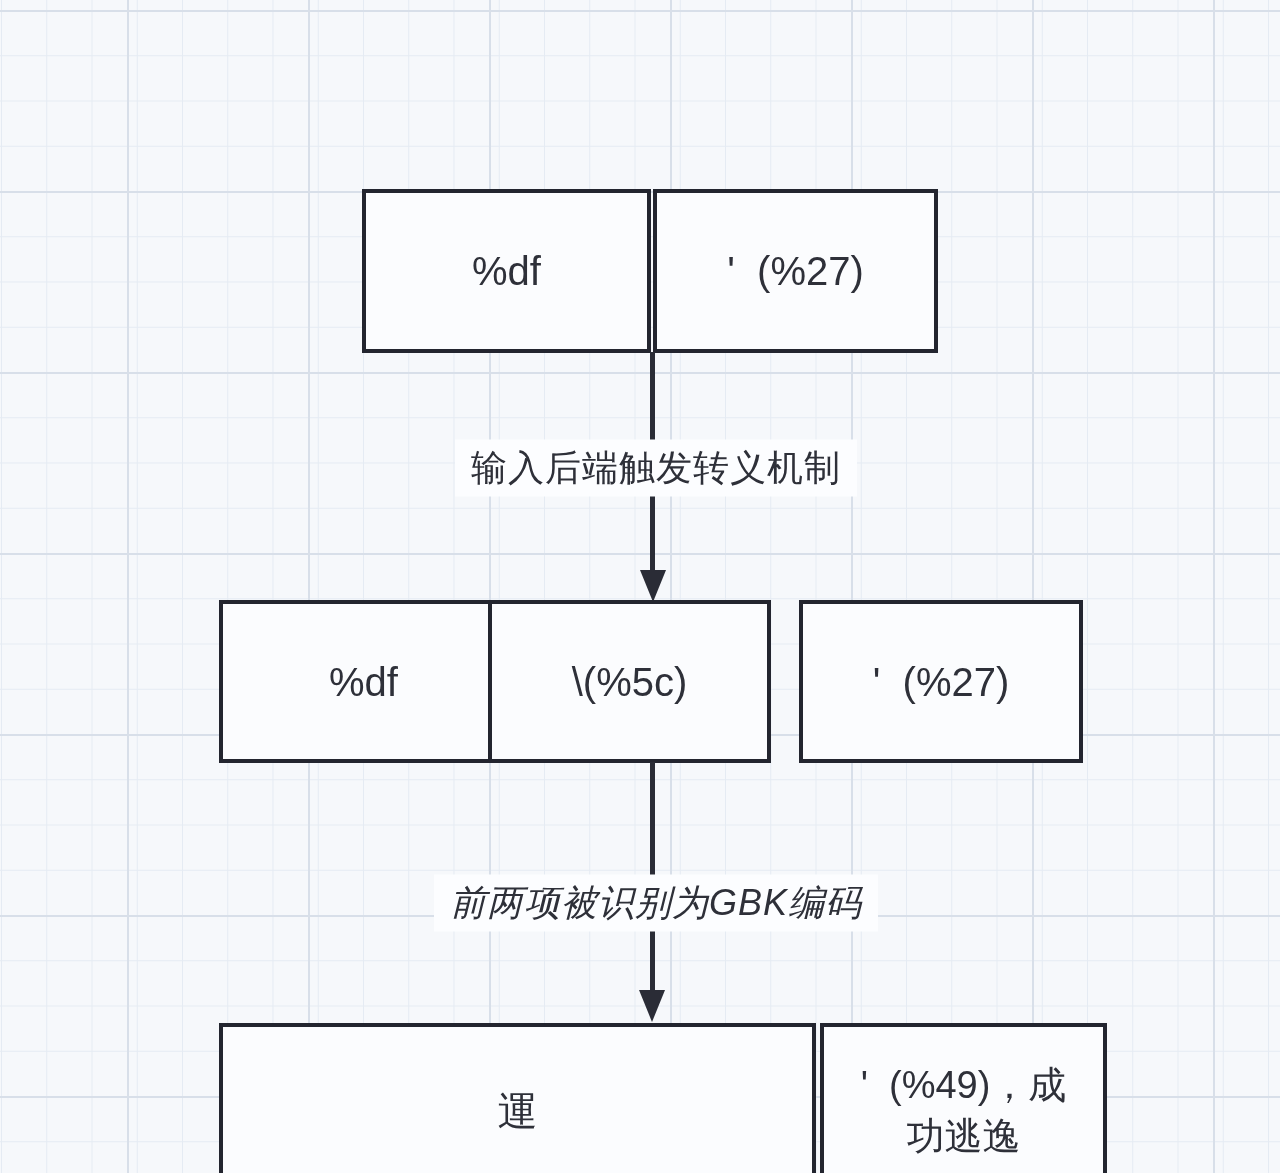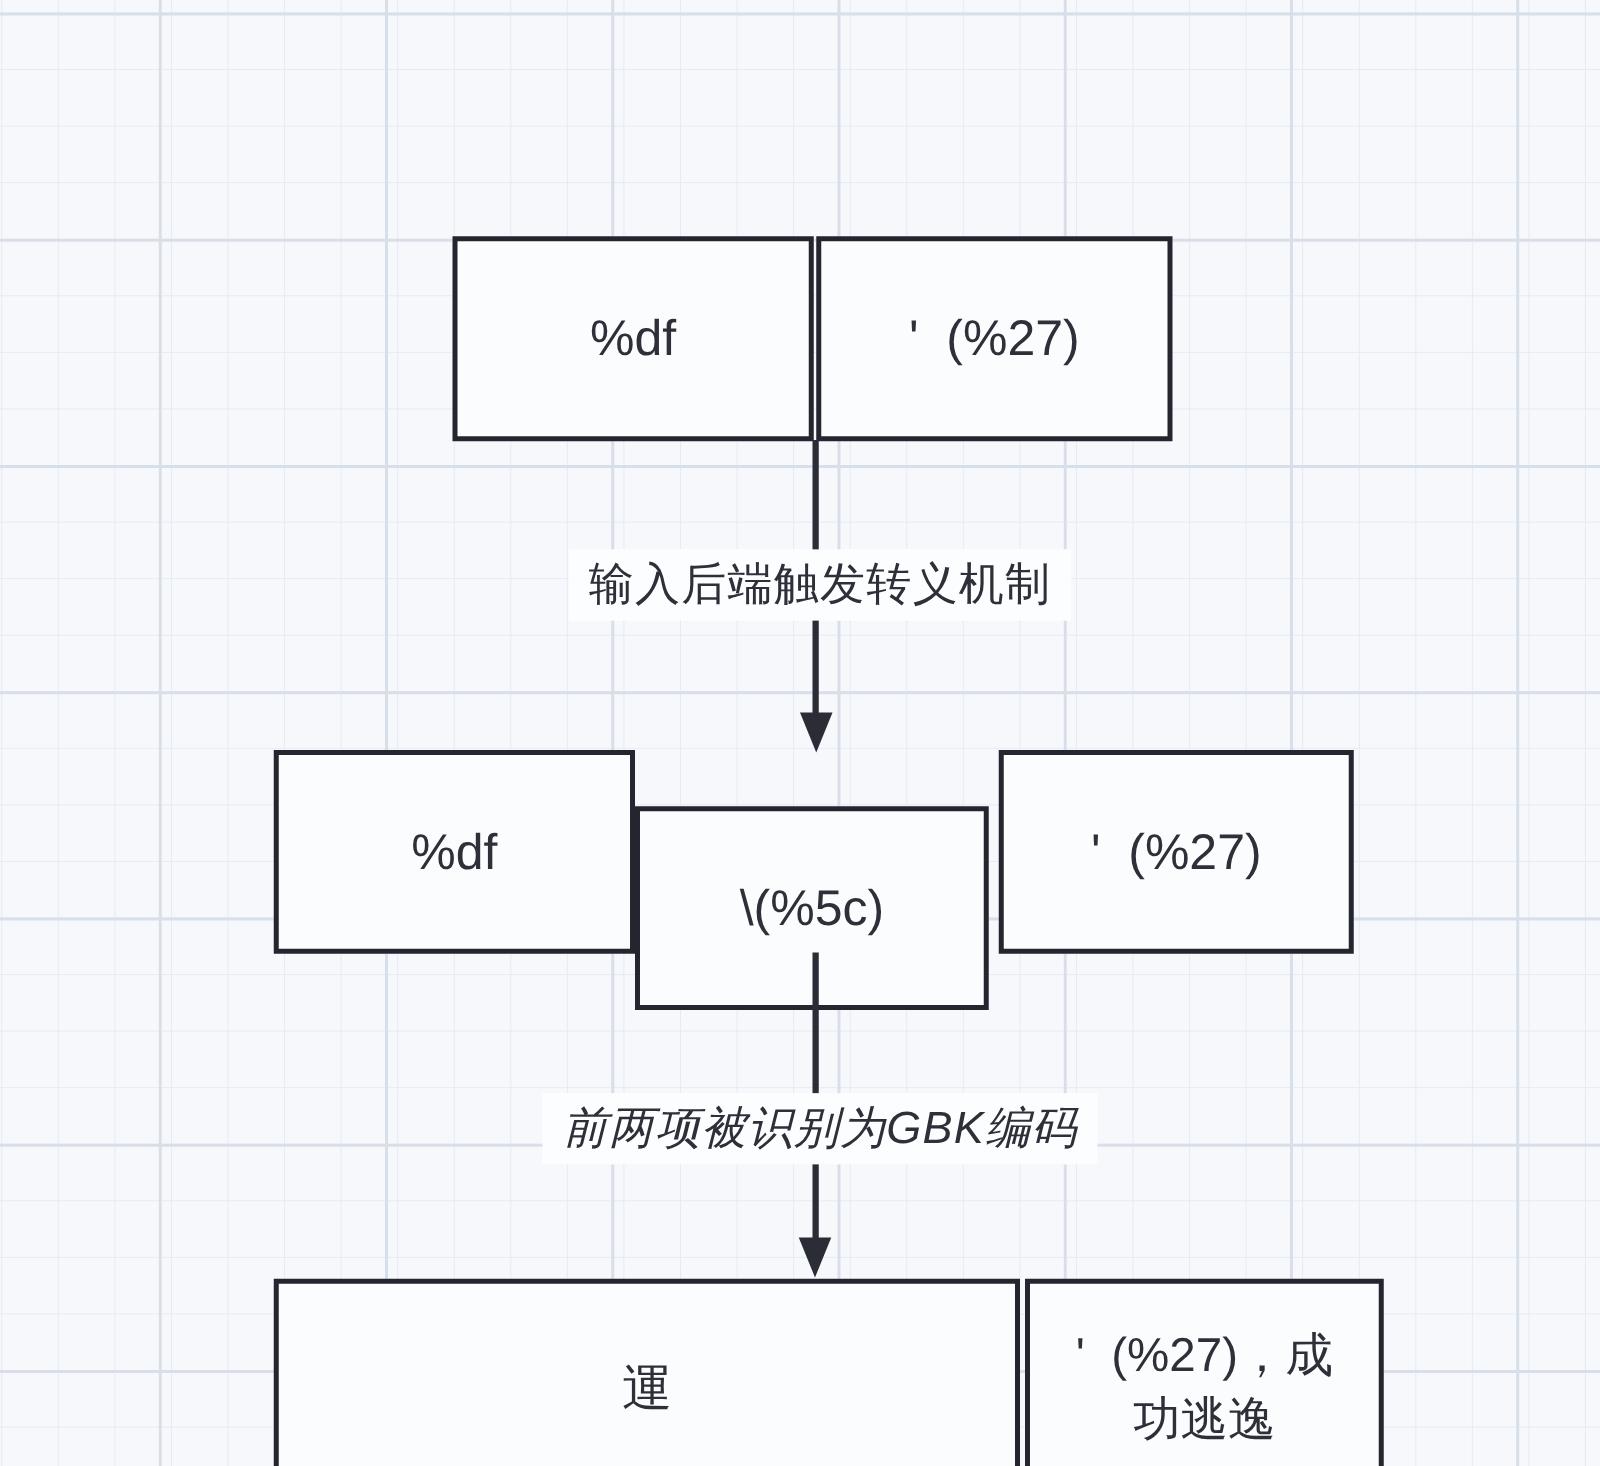--- a/index.html
+++ b/index.html
@@ -65,21 +65,21 @@
     font-size:36px;
     letter-spacing:1px;
     color:var(--text);
     white-space:nowrap;
   }
   
   .r1c1{left:362px;top:189px;width:289px;height:164px;}
   .r1c2{left:653px;top:189px;width:285px;height:164px;}
   
   .r2c1{left:219px;top:600px;width:289px;height:163px;}
-  .r2c2{left:508px;top:600px;width:283px;height:163px;margin-top:45px;}
+  .r2c2{left:488px;top:600px;width:283px;height:163px;}
   .r2c3{left:799px;top:600px;width:284px;height:163px;}
   
   .r3c1{left:219px;top:1023px;width:597px;height:176px;}
   .r3c2{left:820px;top:1023px;width:287px;height:176px;font-size:38px;}
   
   .a1-line{left:650px;top:352px;height:220px;}
   .a1-head{left:640px;top:570px;}
   .a1-label{left:656px;top:468px;}
   
   .a2-line{left:650px;top:762px;height:230px;}
@@ -113,17 +113,17 @@
   </div>
 
   <div class="arrow-line a2-line"></div>
   <div class="arrow-head a2-head"></div>
   <div class="arrow-label a2-label">前两项被识别为GBK编码</div>
 
   <div class="cell r3c1">
     <span>運</span>
   </div>
   <div class="cell r3c2">
-    <span>'  (%27)，成
+    <span>'  (%49)，成
 功逃逸</span>
   </div>
 
 </div>
 
 </body></html>

